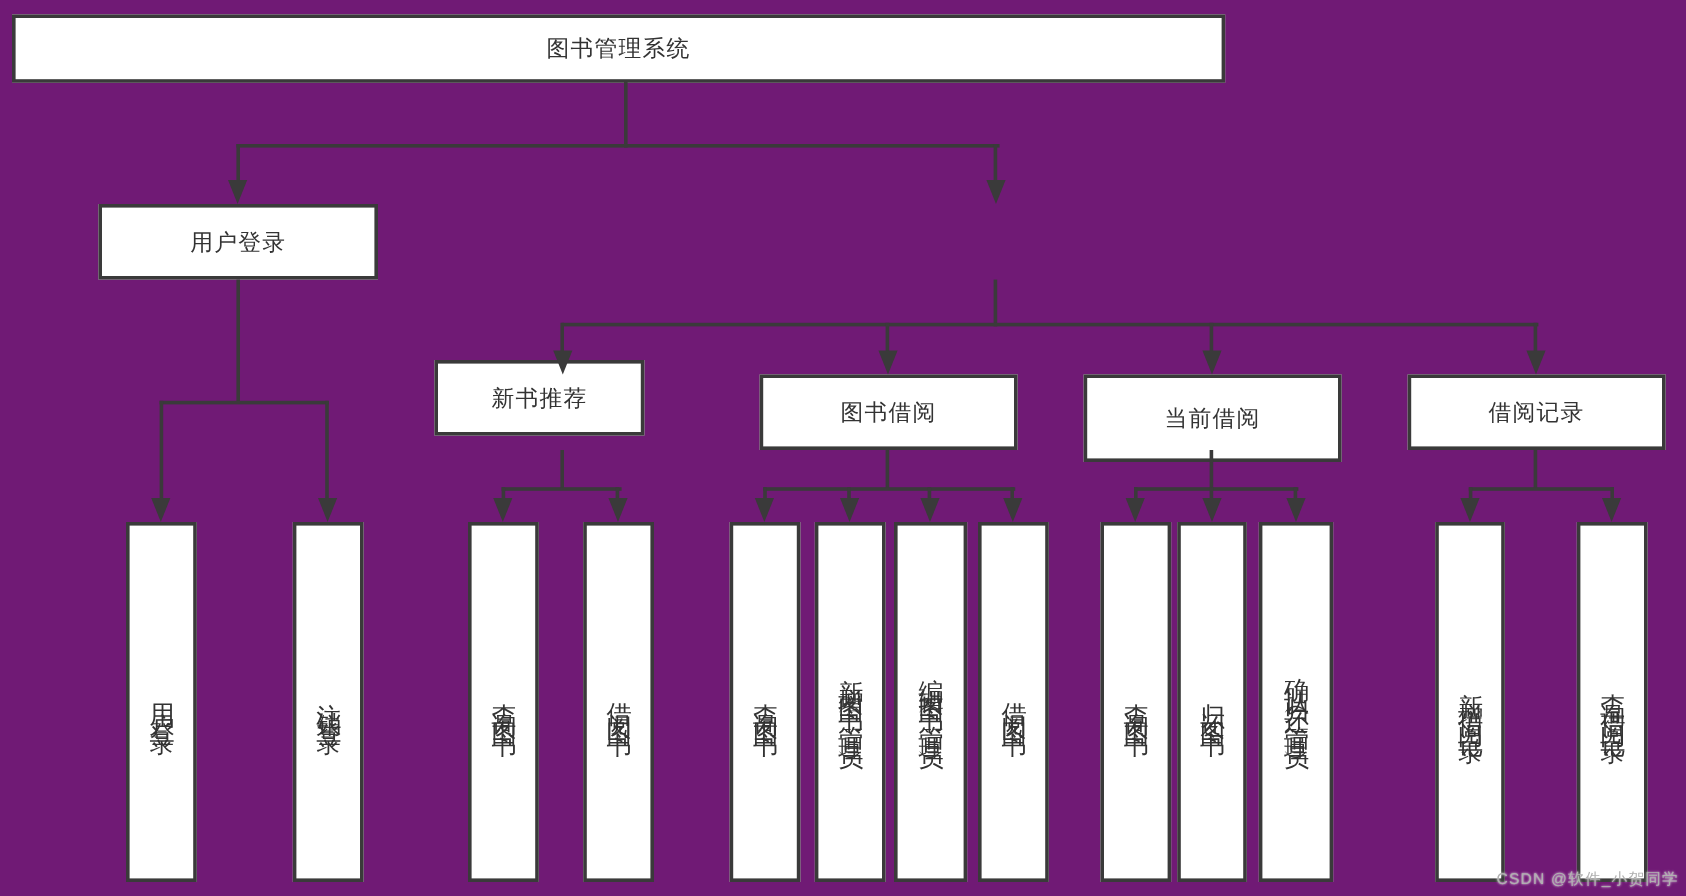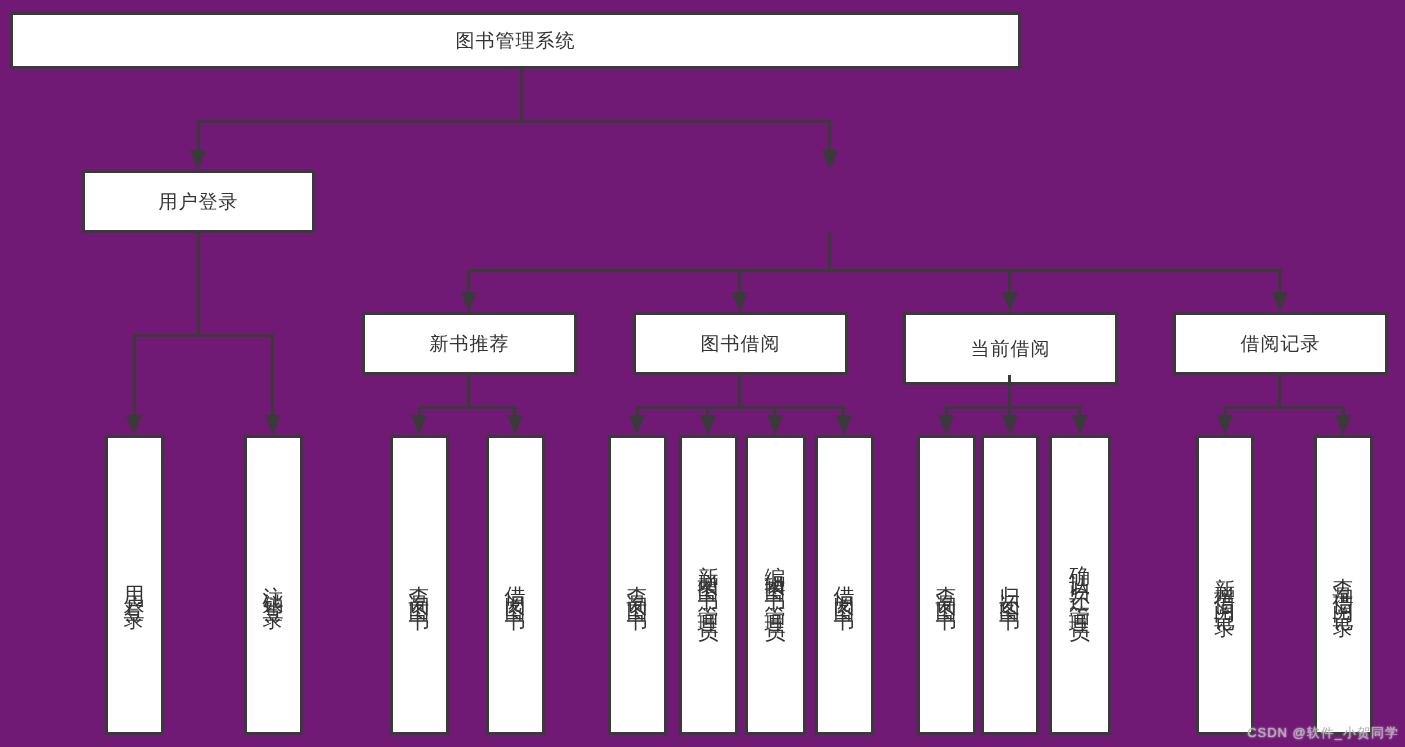--- a/index.html
+++ b/index.html
@@ -54,21 +54,21 @@
 </style>
 </head>
 <body>
 
 <div class="canvas">
 
   <div class="node hnode" style="left:10px;top:12px;width:1011px;height:57px">图书管理系统</div>
 
   <div class="node hnode" style="left:82px;top:170px;width:233px;height:63px">用户登录</div>
 
-  <div class="node hnode" style="left:362px;top:312px;width:215px;height:63px">新书推荐</div>
+  <div class="node hnode" style="left:362px;top:300px;width:175px;height:63px">新书推荐</div>
   <div class="node hnode" style="left:633px;top:312px;width:215px;height:63px">图书借阅</div>
   <div class="node hnode" style="left:903px;top:312px;width:215px;height:73px">当前借阅</div>
   <div class="node hnode" style="left:1173px;top:312px;width:215px;height:63px">借阅记录</div>
 
   <div class="node vnode" style="left:105px;top:435px;width:59px;height:300px">
     <span class="vtxt">用户登录</span>
   </div>
   <div class="node vnode" style="left:244px;top:435px;width:59px;height:300px">
     <span class="vtxt">注销登录</span>
   </div>

